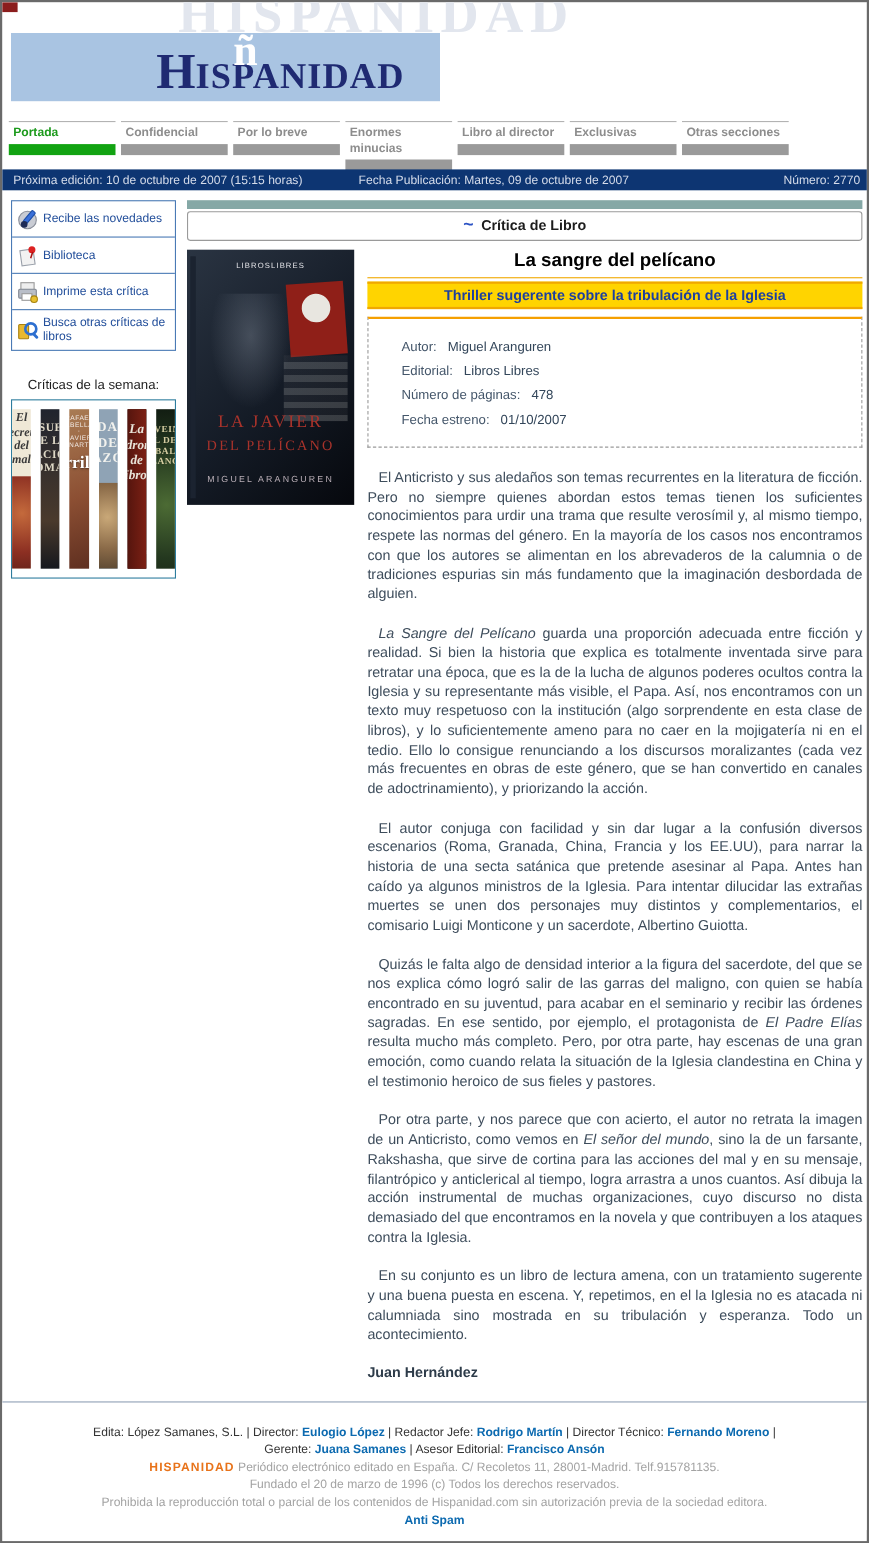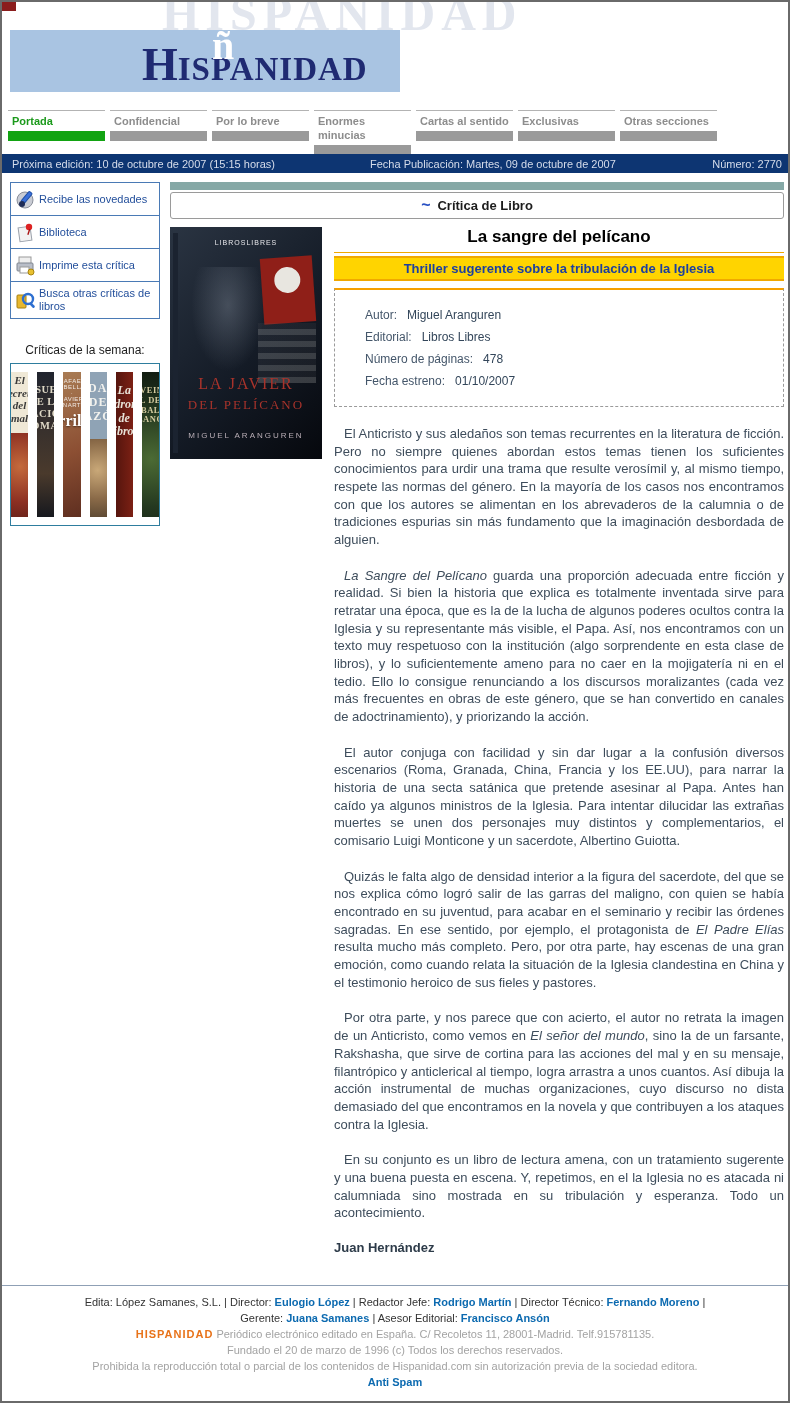--- a/index.html
+++ b/index.html
@@ -25,21 +25,21 @@
   .tab-topline { border-top:1px solid #b3b3b3; margin-bottom:3px; }
   .tab-label { font-size:11px; font-weight:bold; color:#8d8d8d; padding:0 4px; line-height:14px; }
   .tab-bar { height:10px; background:#9a9a9a; margin-top:3px; }
   .tab.active .tab-label { color:#1c9a1c; }
   .tab.active .tab-bar { background:#12a312; }
 
   
   .infobar { position:absolute; top:152px; left:0; width:790px; height:19px; background:#0d3572;
              display:flex; align-items:center; font-size:11px; color:#d5dcea; }
   .infobar span { white-space:nowrap; }
-  .ib-left { margin-left:10px; width:358px; }
+  .ib-left { margin-left:10px; width:314px; }
   .ib-mid { width:340px; }
   .ib-right { flex:1; text-align:right; margin-right:10px; }
 
   
   .content { position:absolute; top:180px; left:8px; width:774px; display:flex; }
   .sidebar { width:150px; flex:none; }
   .maincol { flex:1; margin-left:10px; }
 
   
   .linkbox { border:1px solid #4a7ab5; background:#fff; }
@@ -117,21 +117,21 @@
   .inforow { font-size:12px; color:#44566a; margin:8px 0; }
   .inforow .val { margin-left:10px; color:#33465a; }
 
   .review { margin-top:18px; font-size:13px; color:#3e4d5c; text-align:justify; line-height:1.36; }
   .review p { margin:0 0 18px; text-indent:10px; }
   .review .it { font-style:italic; }
   .signature { text-align:left; font-weight:bold; font-size:13px; color:#2d3b49; }
 
   
   .footer { position:absolute; left:0; right:0; bottom:10px; border-top:1px solid #8fa0b5;
-            padding-top:7px; text-align:center; font-size:11px; color:#333; background:#fff; }
+            padding-top:18px; text-align:center; font-size:11px; color:#333; background:#fff; }
   .footer .fline { margin:2px 12px; line-height:14px; }
   .f-link { color:#0c6ab0; font-weight:bold; cursor:pointer; }
   .f-brand { color:#e8731a; font-weight:bold; letter-spacing:1px; }
   .f-muted { color:#a3a3a3; }
   .f-anti { margin-top:8px; }
 </style>
 </head>
 <body>
 
 <div class="page">
@@ -160,21 +160,21 @@
         <div class="tab-label">Por lo breve</div>
         <div class="tab-bar"></div>
       </div>
       <div class="tab">
         <div class="tab-topline"></div>
         <div class="tab-label">Enormes minucias</div>
         <div class="tab-bar"></div>
       </div>
       <div class="tab">
         <div class="tab-topline"></div>
-        <div class="tab-label">Cartas al sentido</div>
+        <div class="tab-label">Libro al director</div>
         <div class="tab-bar"></div>
       </div>
       <div class="tab">
         <div class="tab-topline"></div>
         <div class="tab-label">Exclusivas</div>
         <div class="tab-bar"></div>
       </div>
       <div class="tab">
         <div class="tab-topline"></div>
         <div class="tab-label">Otras secciones</div>

